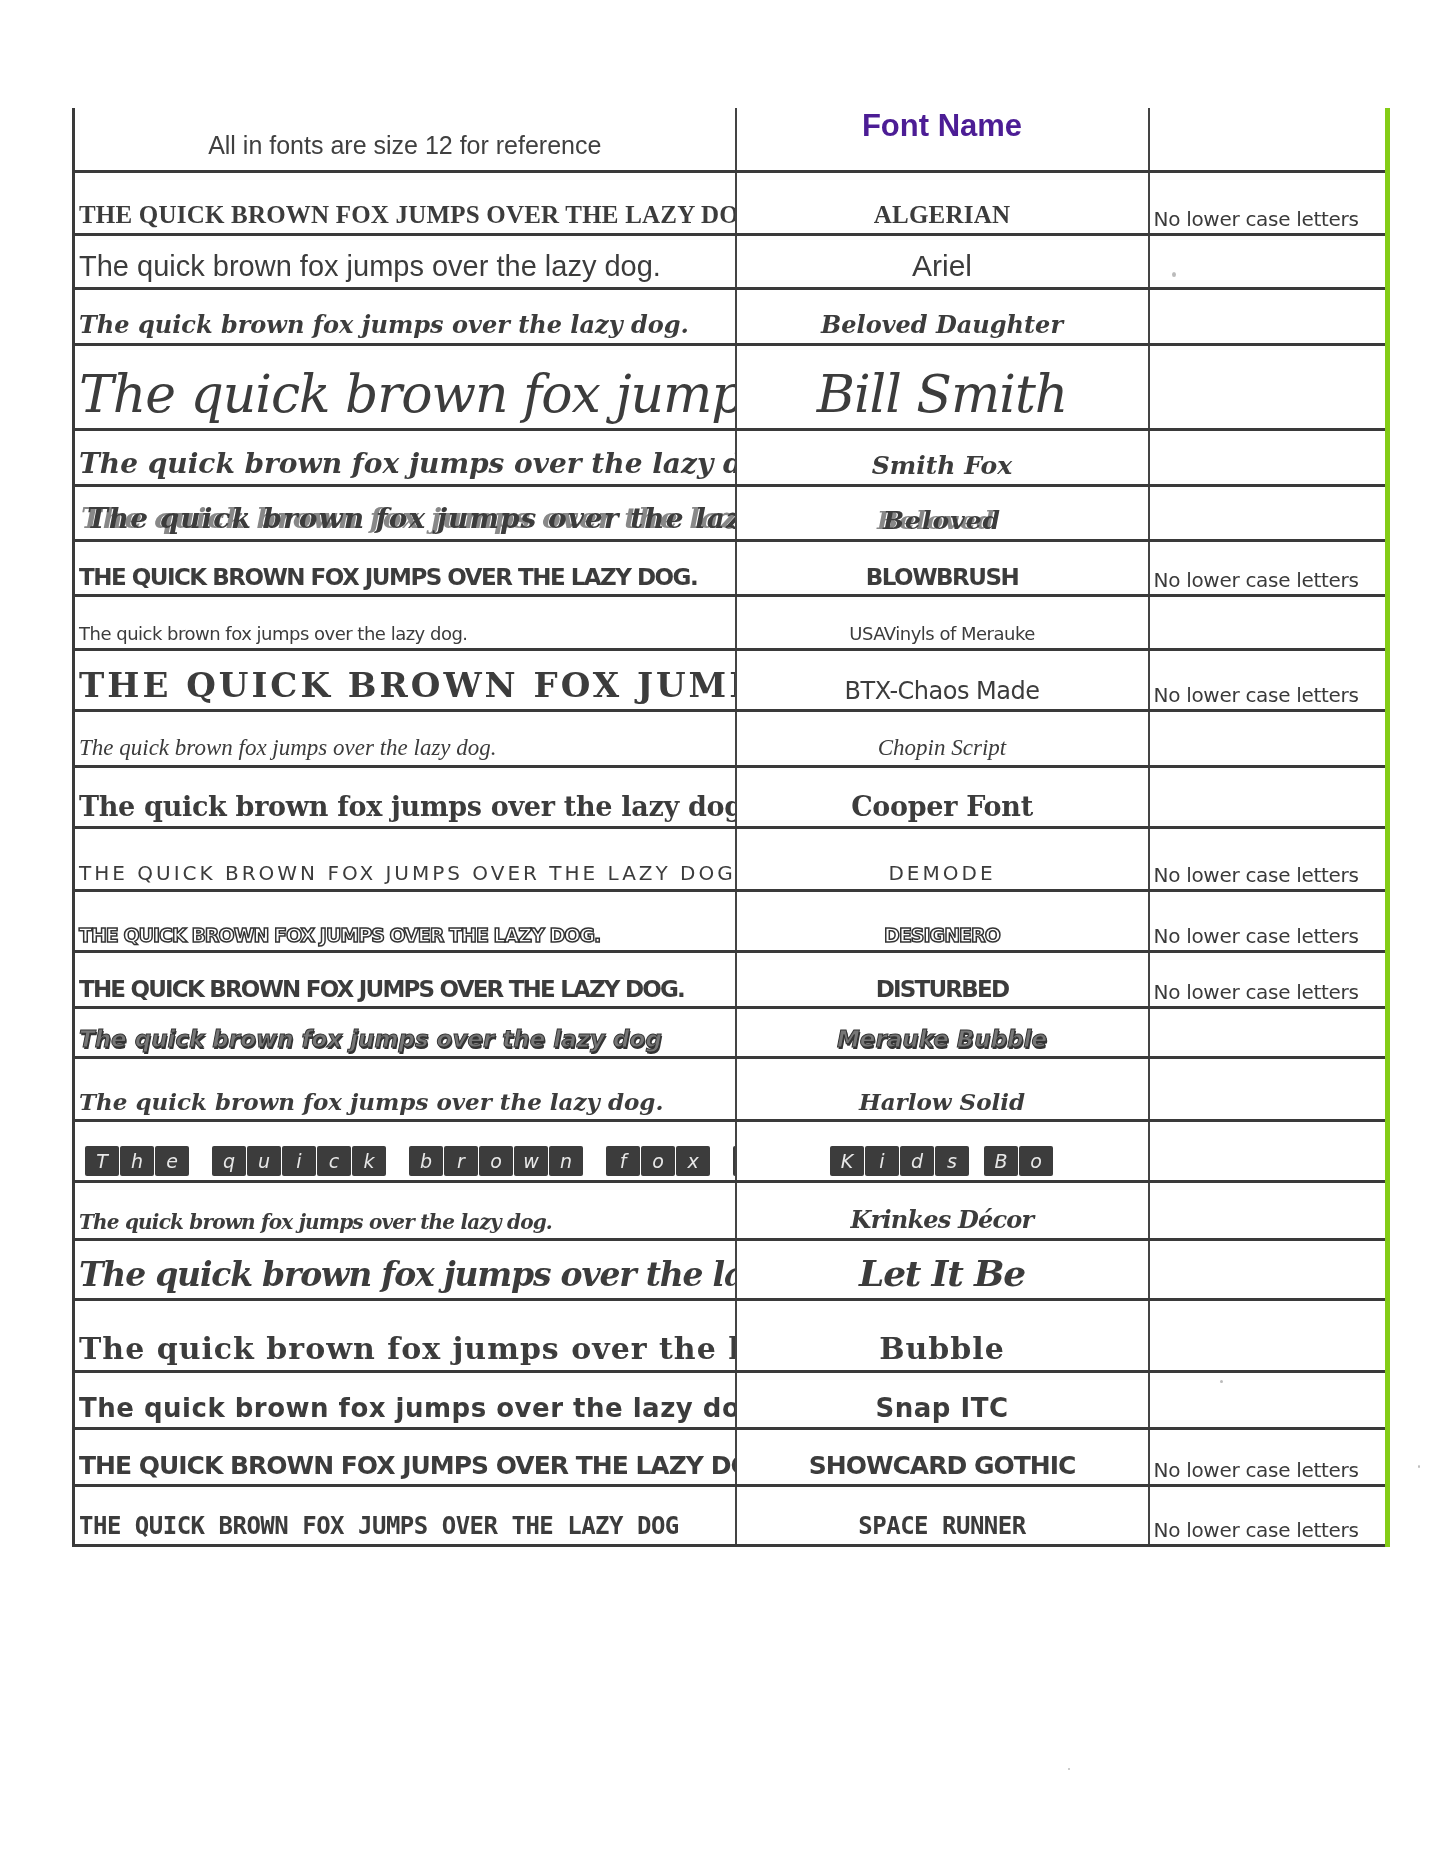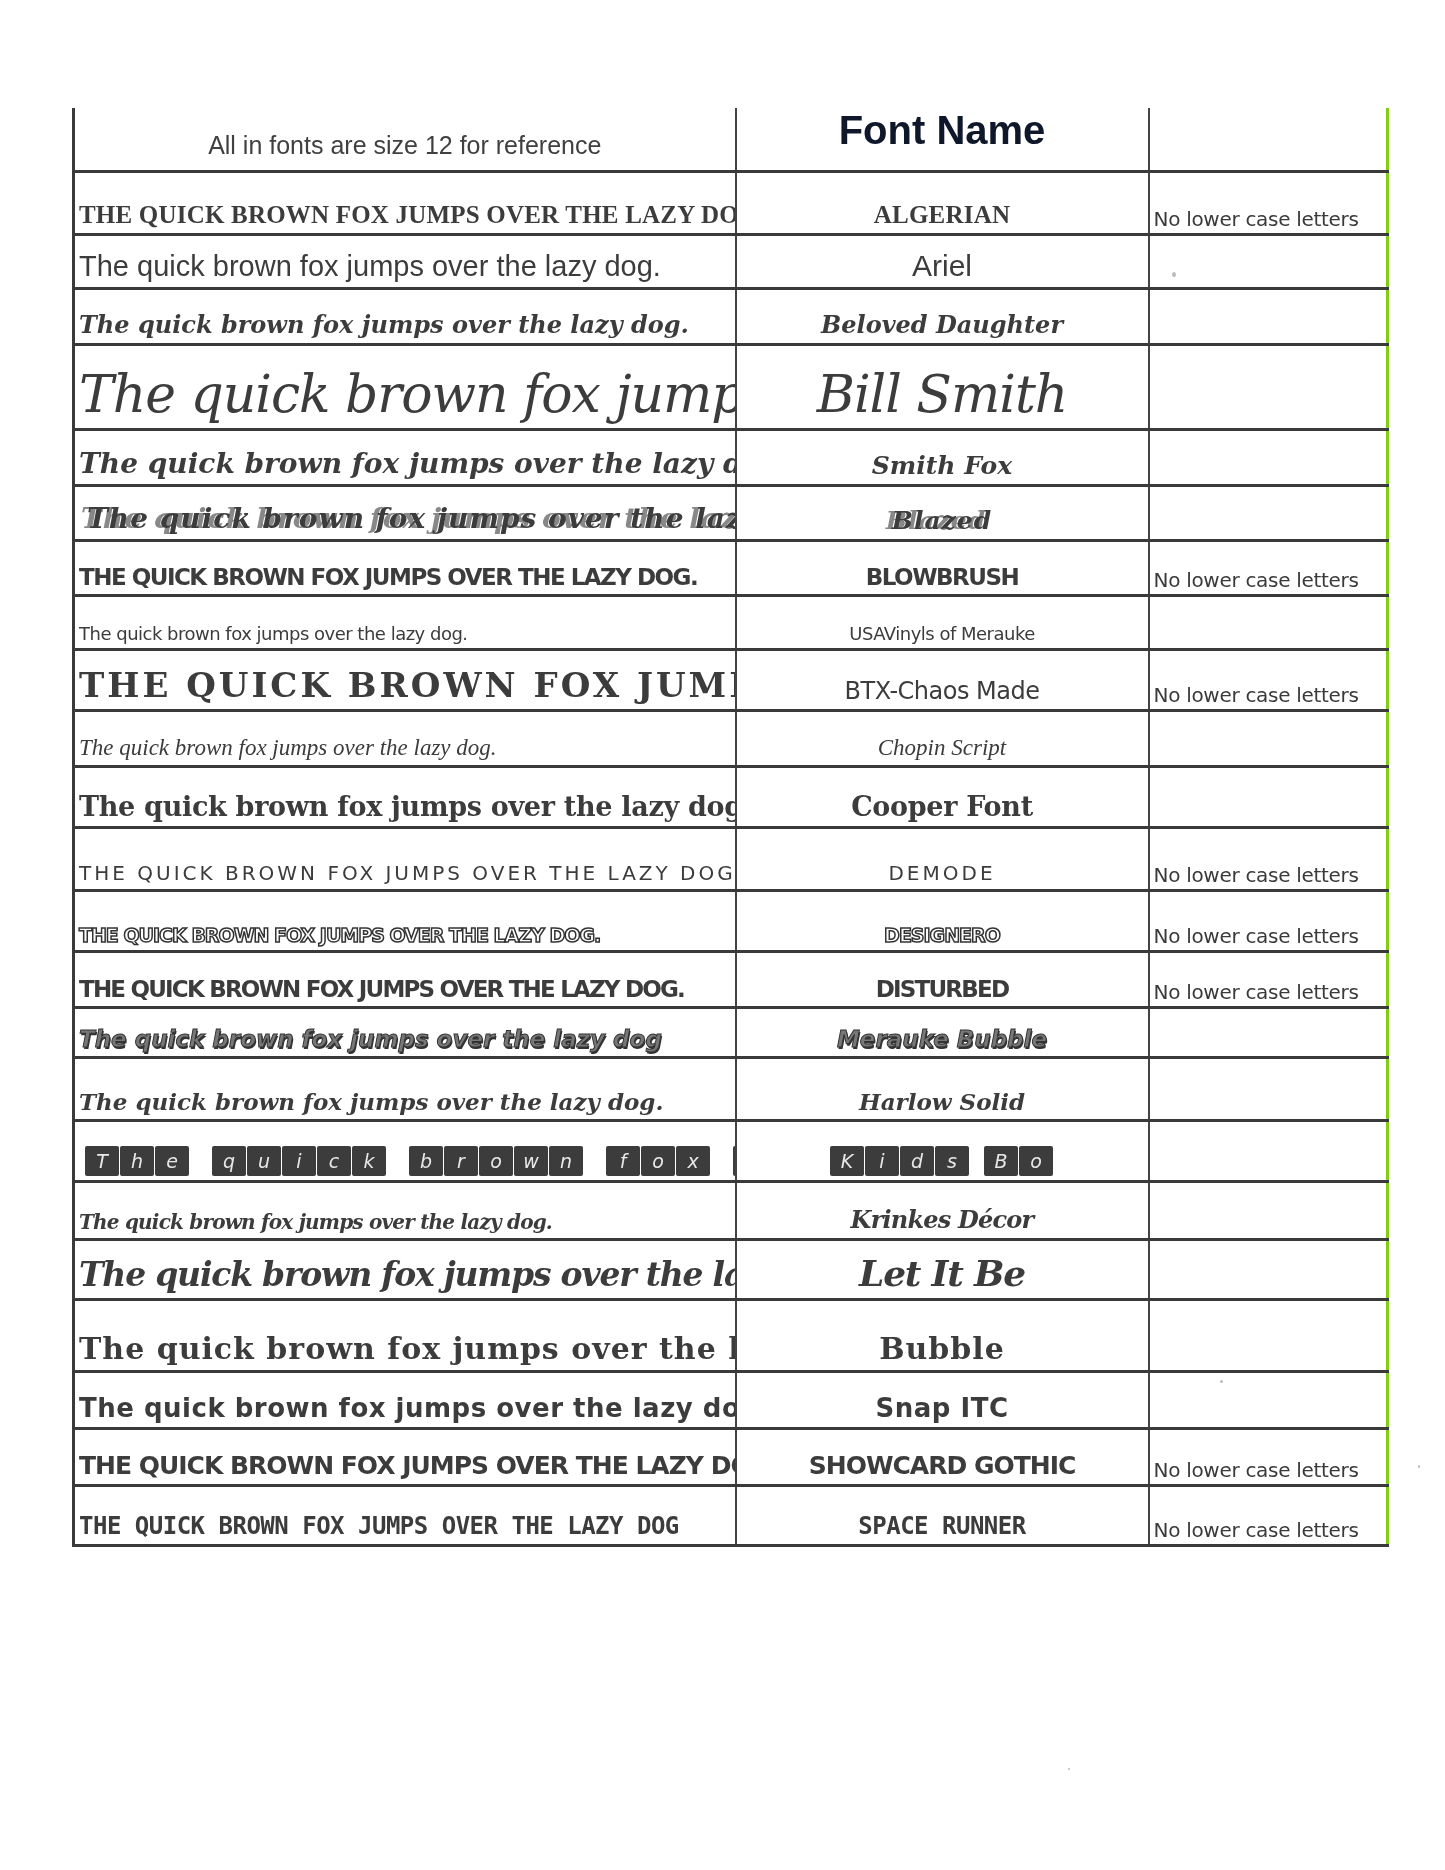--- a/index.html
+++ b/index.html
@@ -21,24 +21,24 @@
   }
   col.c1 { width: 662px; }
   col.c2 { width: 413px; }
   col.c3 { width: 239px; }
   td {
     border-left: 2px solid #444; border-right: 2px solid #444;
     border-top: 3px solid #3a3a3a; border-bottom: 3px solid #3a3a3a;
     padding: 0; overflow: hidden; white-space: nowrap; vertical-align: bottom;
   }
   tr td:first-child { border-left: 3px solid #3a3a3a; }
-  tr td:last-child { border-right: 3px solid #84cc16; margin-top: 45px; }
+  tr td:last-child { border-right: 5px solid #84cc16; margin-top: 45px; }
   thead td { border-top: none; }
   .hdr-left { text-align: center; vertical-align: middle; font-size: 25px; color: #404040; padding-top: 14px; }
-  .hdr-mid { text-align: center; vertical-align: top; font-size: 40px; font-weight: bold; color: #0f172a; padding-top: 0; }
+  .hdr-mid { text-align: center; vertical-align: top; font-size: 31px; font-weight: bold; color: #4c1d95; padding-top: 0; }
   .sample { padding: 0 0 4px 4px; color: #3c3c3c; }
   .name { text-align: center; color: #3c3c3c; padding-bottom: 4px; }
   .note { font-size: 20px; padding: 0 0 2px 4px; color: #3a3a3a; font-family: "DejaVu Sans", sans-serif; letter-spacing: -0.3px; }
 
   
   .f-algerian { font-family: "Liberation Serif", serif; font-weight: bold; font-size: 25px; letter-spacing: 0.2px; }
   .f-ariel { font-family: "Liberation Sans", sans-serif; font-size: 29px; }
   .f-beloved { font-family: "DejaVu Serif", serif; font-style: italic; font-weight: bold; font-size: 24px; }
   .f-bill { font-family: "DejaVu Serif", serif; font-style: italic; font-size: 52px; font-weight: normal; letter-spacing: -1px; }
   .f-blackfox { font-family: "DejaVu Serif", serif; font-style: italic; font-weight: bold; font-size: 28px; }
@@ -104,21 +104,21 @@
         <td class="name f-bill">Bill Smith</td>
         <td class="note"></td>
       </tr>
       <tr style="height:56px">
         <td class="sample f-blackfox">The quick brown fox jumps over the lazy dog.</td>
         <td class="name f-blackfox" style="font-size:25px">Smith Fox</td>
         <td class="note"></td>
       </tr>
       <tr style="height:55px">
         <td class="sample f-blazed" style="padding-left:12px">The quick brown fox jumps over the lazy dog.</td>
-        <td class="name f-blazed" style="font-size:25px">Blazed</td>
+        <td class="name f-blazed" style="font-size:25px">Beloved</td>
         <td class="note"></td>
       </tr>
       <tr style="height:55px">
         <td class="sample f-blow">THE QUICK BROWN FOX JUMPS OVER THE LAZY DOG.</td>
         <td class="name f-blow">BLOWBRUSH</td>
         <td class="note">No lower case letters</td>
       </tr>
       <tr style="height:54px">
         <td class="sample f-boutiques">The quick brown fox jumps over the lazy dog.</td>
         <td class="name f-boutiques">USAVinyls of Merauke</td>

